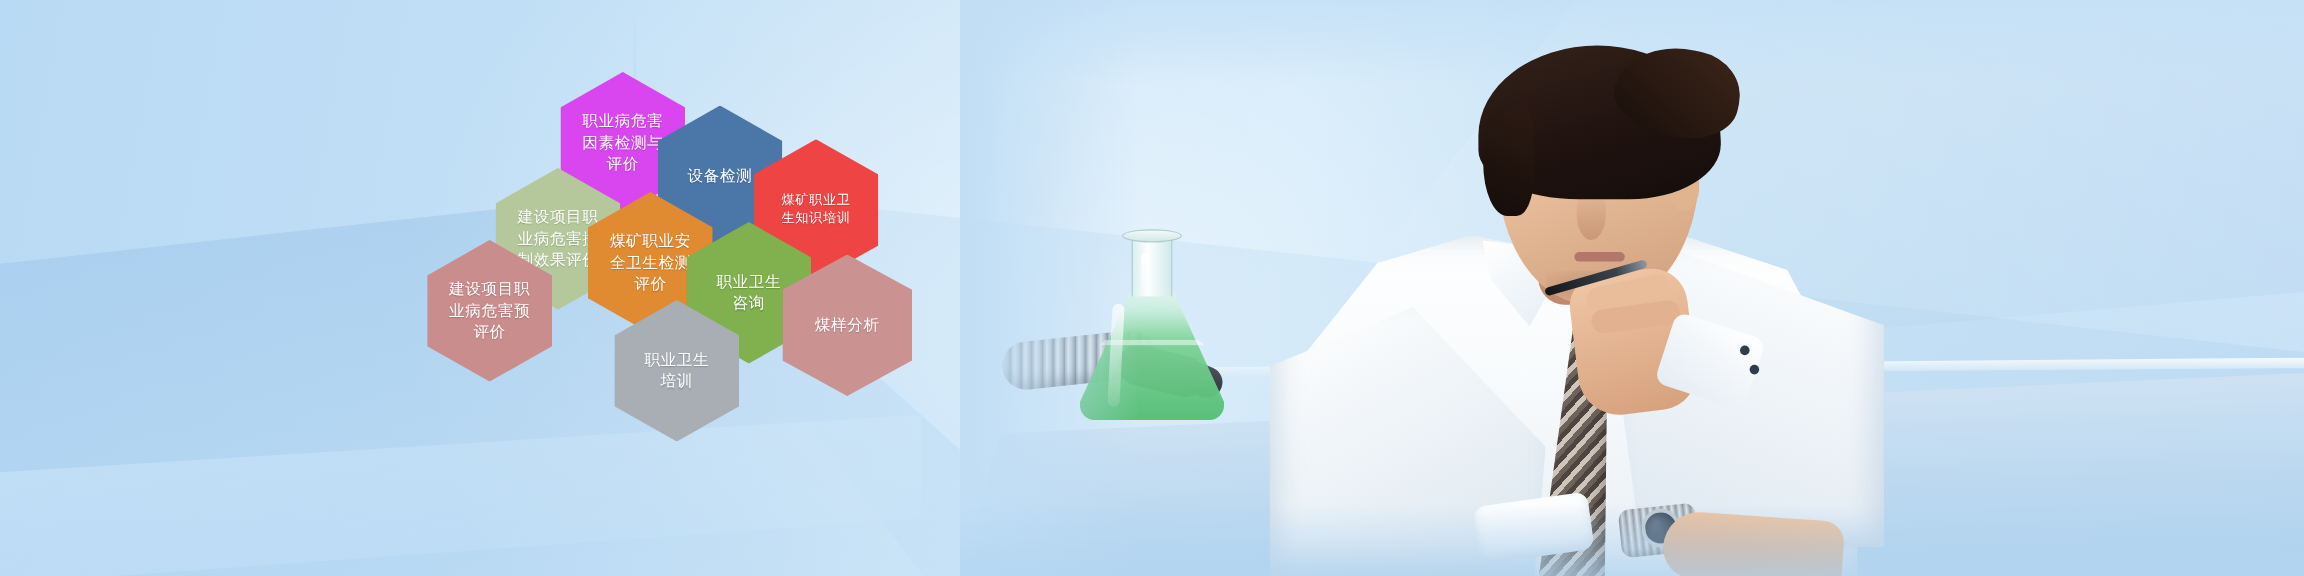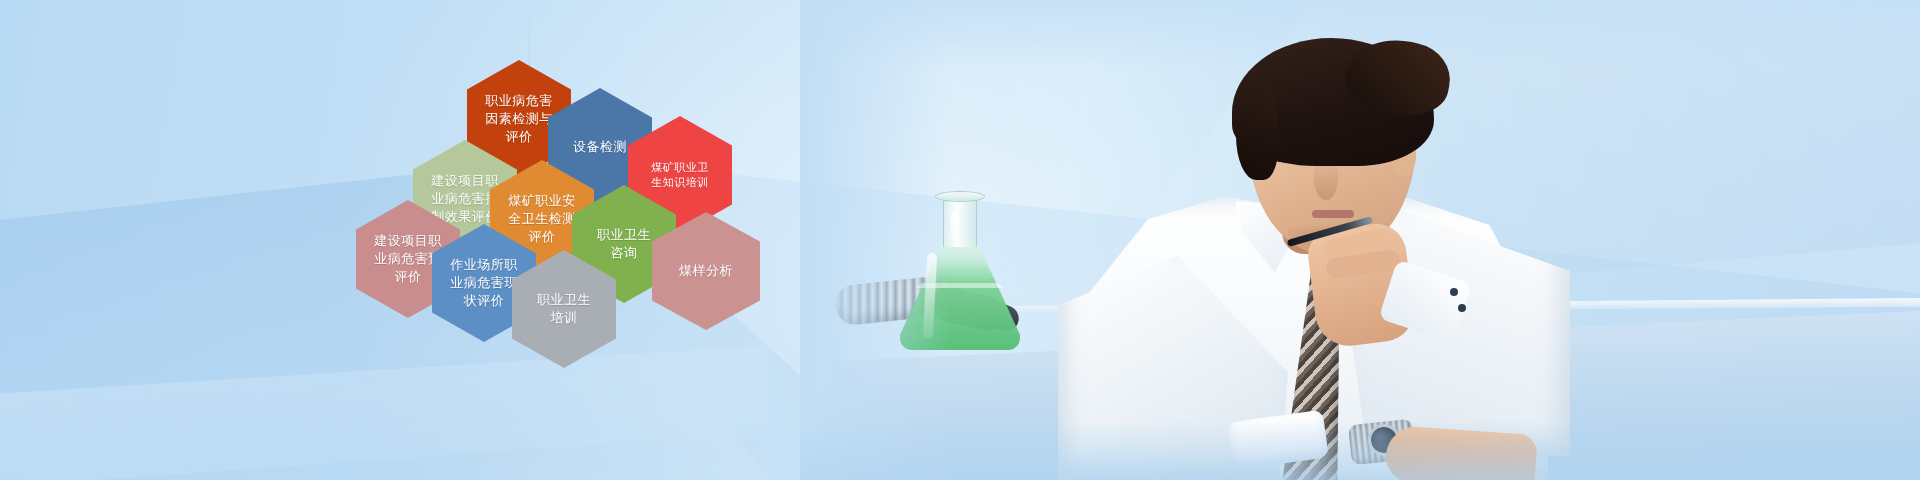--- a/index.html
+++ b/index.html
@@ -426,21 +426,21 @@
       <div class="flask-shine"></div>
       <div class="flask-shine2"></div>
     </div>
 
     <div class="photo-blend-left"></div>
     <div class="photo-blend-bottom"></div>
   </div>
 
   <div id="hex-cluster">
 
-    <div class="hex" style="left: 127px; top: 0px; width: 104px; height: 118px; font-size: 13px; background: #c2410c; color: rgb(255, 255, 255);">
+    <div class="hex" style="left: 127px; top: 0px; width: 104px; height: 118px; font-size: 13px; background: #d946ef; color: rgb(255, 255, 255);">
       <span class="hex-label">职业病危害<br>因素检测与<br>评价</span>
     </div>
 
     <div class="hex" style="left: 73px; top: 80px; width: 104px; height: 118px; font-size: 13px; background: rgb(181, 200, 155); color: rgb(255, 255, 255);">
       <span class="hex-label">建设项目职<br>业病危害控<br>制效果评价</span>
     </div>
 
     <div class="hex" style="left: 208px; top: 28px; width: 104px; height: 118px; font-size: 13px; background: rgb(74, 119, 168); color: rgb(255, 255, 255);">
       <span class="hex-label">设备检测</span>
     </div>
@@ -458,23 +458,20 @@
     </div>
 
     <div class="hex" style="left: 232px; top: 125px; width: 104px; height: 118px; font-size: 13px; background: rgb(129, 177, 78); color: rgb(255, 255, 255);">
       <span class="hex-label">职业卫生<br>咨询</span>
     </div>
 
     <div class="hex" style="left: 312px; top: 152px; width: 108px; height: 118px; font-size: 13px; background: rgb(203, 146, 146); color: rgb(255, 255, 255);">
       <span class="hex-label">煤样分析</span>
     </div>
 
-    <div class="hex" style="left: 92px; top: 164px; width: 104px; height: 118px; font-size: 13px; background: rgb(91, 143, 197); color: rgb(255, 255, 255);">
-      <span class="hex-label">作业场所职<br>业病危害现<br>状评价</span>
-    </div>
 
     <div class="hex" style="left: 172px; top: 190px; width: 104px; height: 118px; font-size: 13px; background: rgb(169, 174, 181); color: rgb(255, 255, 255);">
       <span class="hex-label">职业卫生<br>培训</span>
     </div>
 
   </div>
 
 </div>
 
 </body></html>

